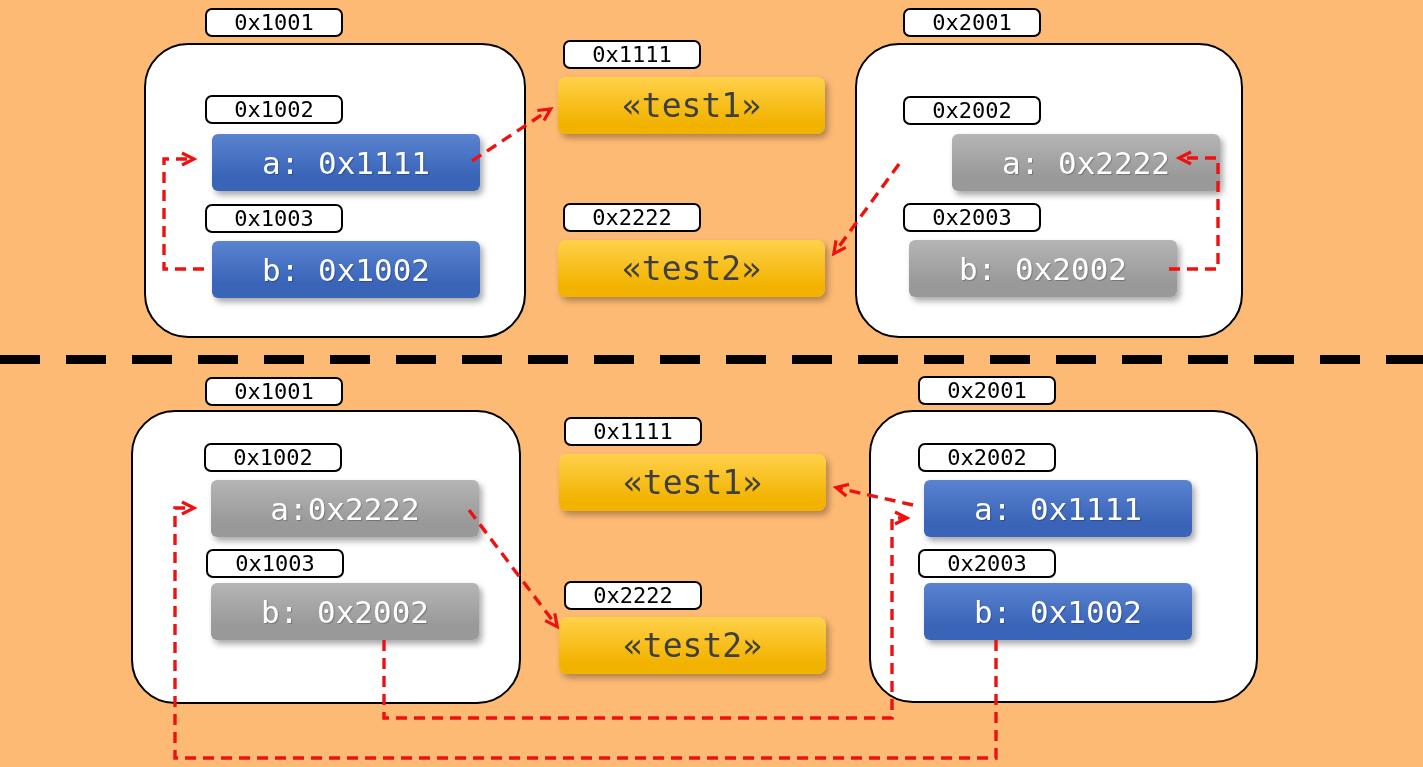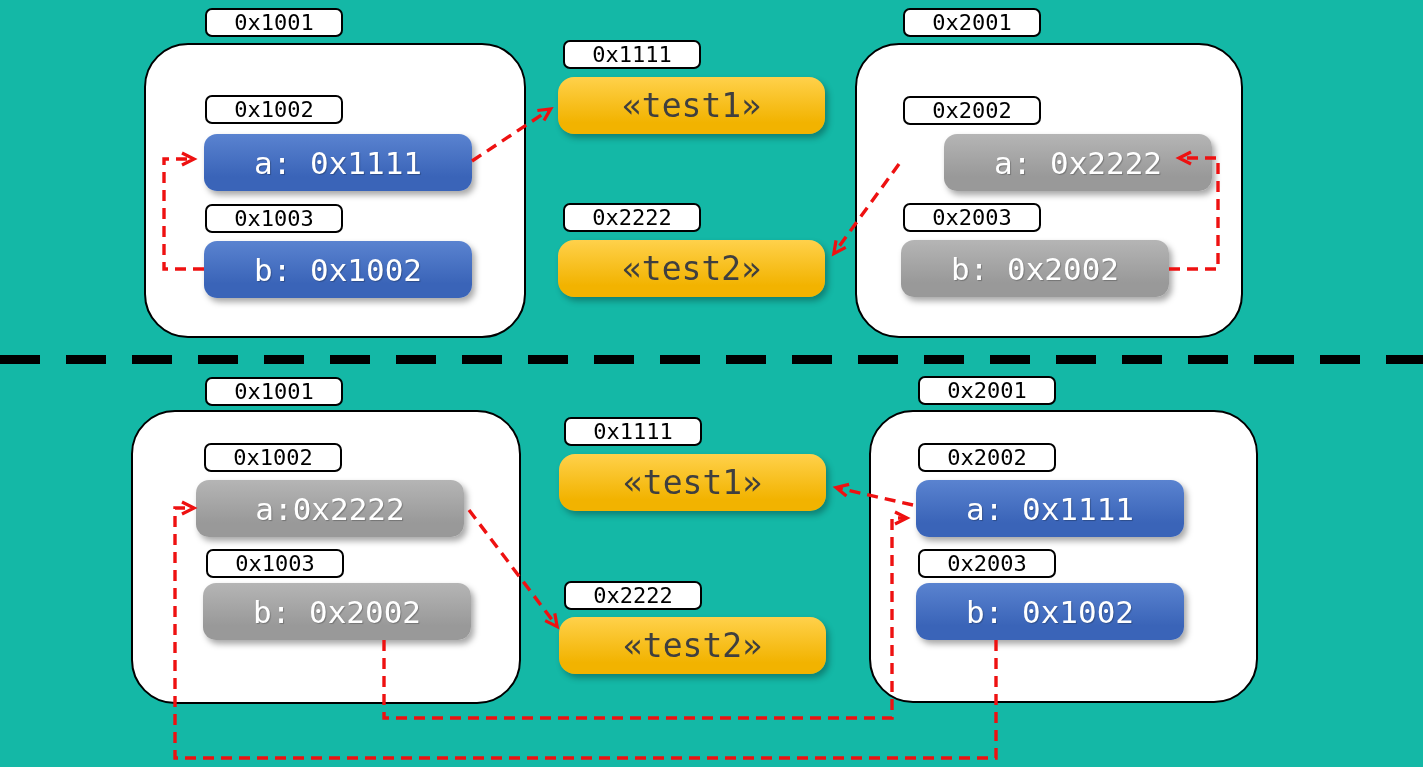--- a/index.html
+++ b/index.html
@@ -1,38 +1,39 @@
 <!DOCTYPE html>
 <html style="--red: #ee1111; --blue-top: #5a83d0; --blue-bottom: #3a64b8; --gray-top: #b5b5b5; --gray-bottom: #999999; --yellow-top: #ffd14b; --yellow-bottom: #f2b300; --slot-text: #ffffff; --heap-text: #3f3f3f; --outline: #000000;"><head>
 <meta charset="utf-8">
 <style>
   html,body{margin:0;padding:0;background:#fff;}
   .canvas{
-    position:relative;width:1423px;height:767px;background:#14b8a6;overflow:hidden;
+    position:relative;width:1423px;height:767px;background:#fdba74;overflow:hidden;
     font-family:"DejaVu Sans Mono","Liberation Mono",monospace;color:#000;
   }
   .panel{
     position:absolute;box-sizing:border-box;border:2.5px solid #000;
     border-radius:44px;background:#fff;z-index:1;
   }
   .tag{
     position:absolute;box-sizing:border-box;width:138px;height:29px;background:#fff;
     border:2px solid #000;border-radius:7px;display:flex;align-items:center;justify-content:center;
     font-size:22px;line-height:1;z-index:3;
   }
   .slot{
-    position:absolute;width:268px;height:57px;border-radius:13px;z-index:3;
+    position:absolute;width:268px;height:57px;border-radius:6px;z-index:3;
     display:flex;align-items:center;justify-content:center;font-size:31px;
     color:var(--slot-text,#ffffff);text-shadow:1px 1px 1px rgba(0,0,0,.25);
     box-shadow:3px 4px 6px rgba(0,0,0,.35);
+    margin-left:8px;
   }
   .slot.blue{background:linear-gradient(180deg,var(--blue-top,#5a83d0) 0%,var(--blue-bottom,#3a64b8) 75%);}
   .slot.gray{background:linear-gradient(180deg,var(--gray-top,#b5b5b5) 0%,var(--gray-bottom,#999999) 75%);}
   .heap{
-    position:absolute;width:267px;height:57px;border-radius:16px;z-index:3;
+    position:absolute;width:267px;height:57px;border-radius:8px;z-index:3;
     display:flex;align-items:center;justify-content:center;font-size:33px;
     color:var(--heap-text,#3f3f3f);
     background:linear-gradient(180deg,var(--yellow-top,#ffd14b) 0%,var(--yellow-bottom,#f2b300) 80%);
     box-shadow:3px 4px 6px rgba(0,0,0,.3);
   }
   .divider{
     position:absolute;left:0;top:355px;width:1423px;height:9px;z-index:2;
     background:repeating-linear-gradient(90deg,#000 0 40px,transparent 40px 66px);
   }
   .swapbox{
@@ -65,21 +66,21 @@
   <div class="tag" style="left:903px;top:96px">0x2002</div>
   <div class="slot gray" style="left:944px;top:134px">a: 0x2222</div>
   <div class="tag" style="left:903px;top:203px">0x2003</div>
   <div class="slot gray" style="left:901px;top:240px">b: 0x2002</div>
 
   <div class="divider"></div>
 
   <div class="panel" style="left:131px;top:410px;width:390px;height:294px"></div>
   <div class="tag" style="left:205px;top:377px">0x1001</div>
   <div class="tag" style="left:204px;top:443px">0x1002</div>
-  <div class="slot gray" style="left:196px;top:480px">a:0x2222</div>
+  <div class="slot gray" style="left:203px;top:480px">a:0x2222</div>
   <div class="tag" style="left:206px;top:549px">0x1003</div>
   <div class="slot gray" style="left:203px;top:583px">b: 0x2002</div>
 
   <div class="tag" style="left:564px;top:417px">0x1111</div>
   <div class="heap" style="left:559px;top:454px">«test1»</div>
   <div class="tag" style="left:564px;top:581px">0x2222</div>
   <div class="heap" style="left:559px;top:617px">«test2»</div>
 
   <div class="panel" style="left:869px;top:410px;width:389px;height:293px"></div>
   <div class="tag" style="left:918px;top:376px">0x2001</div>

